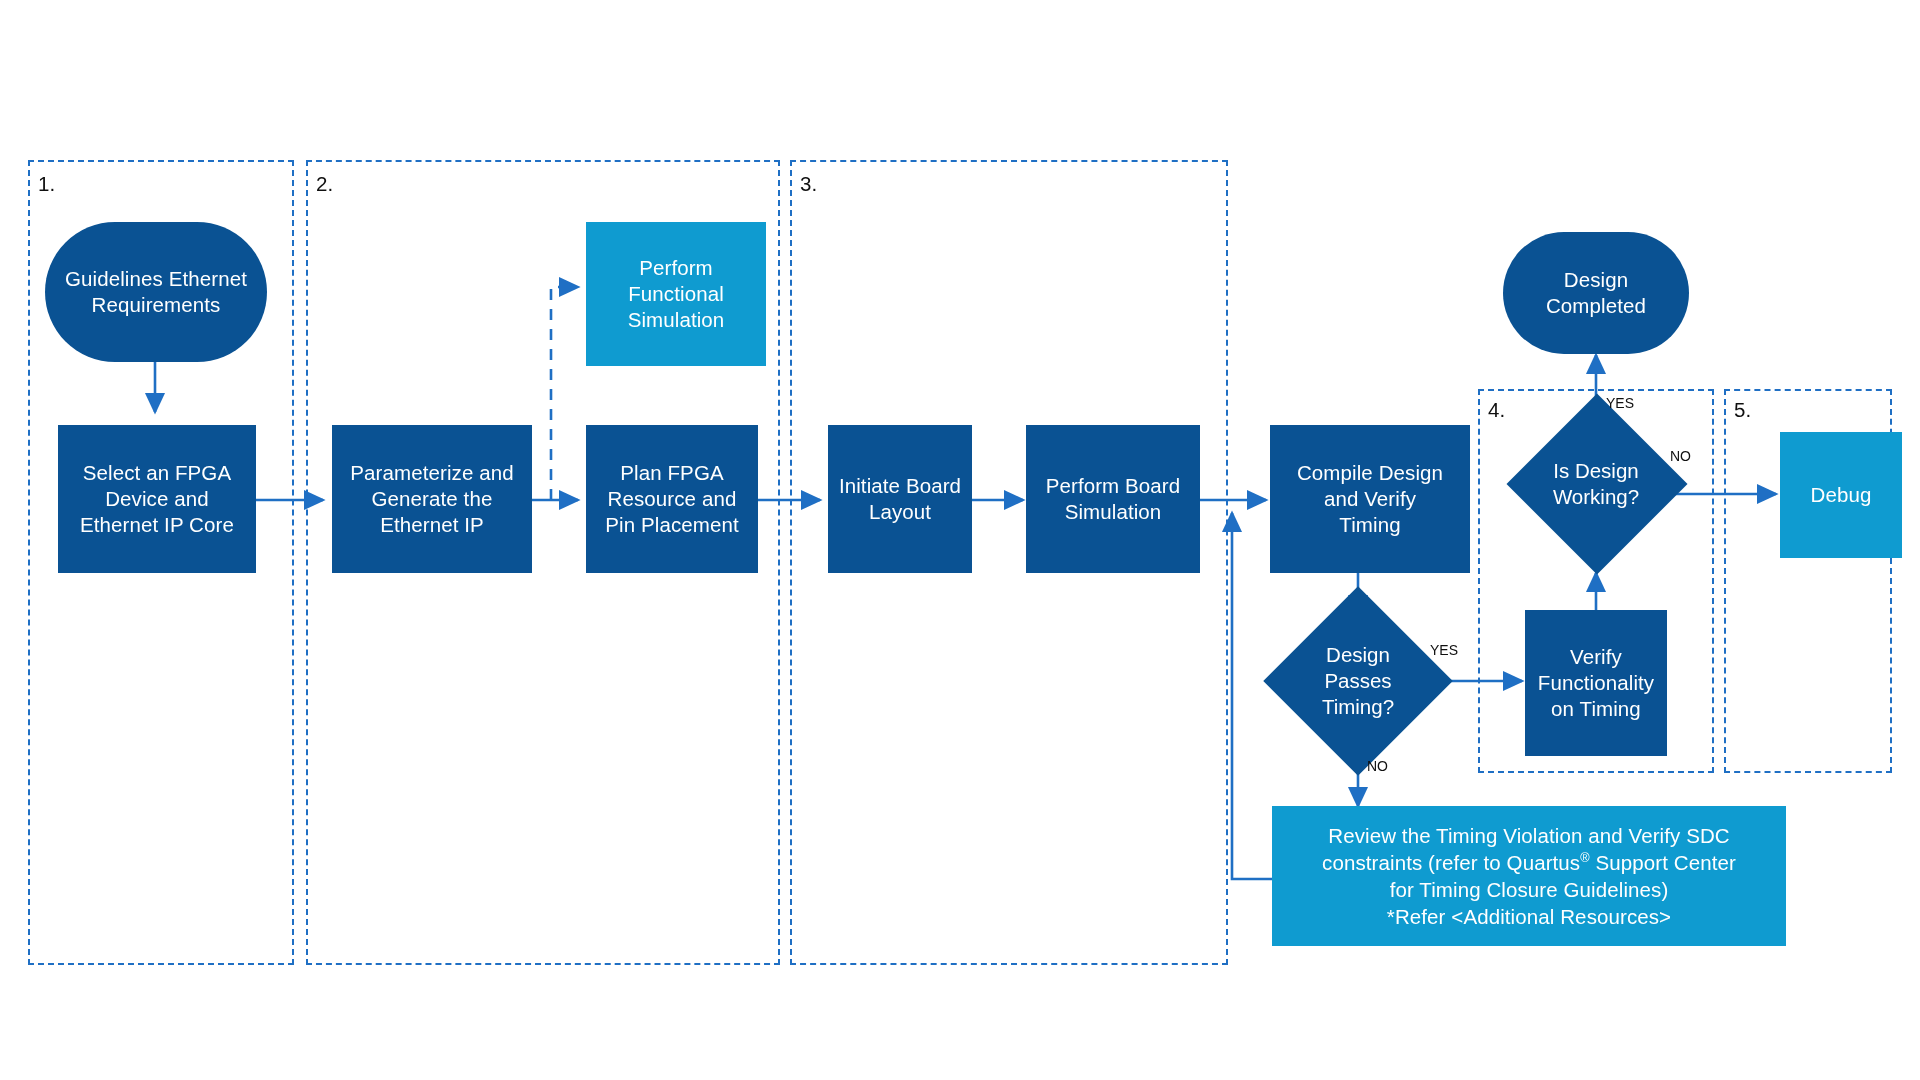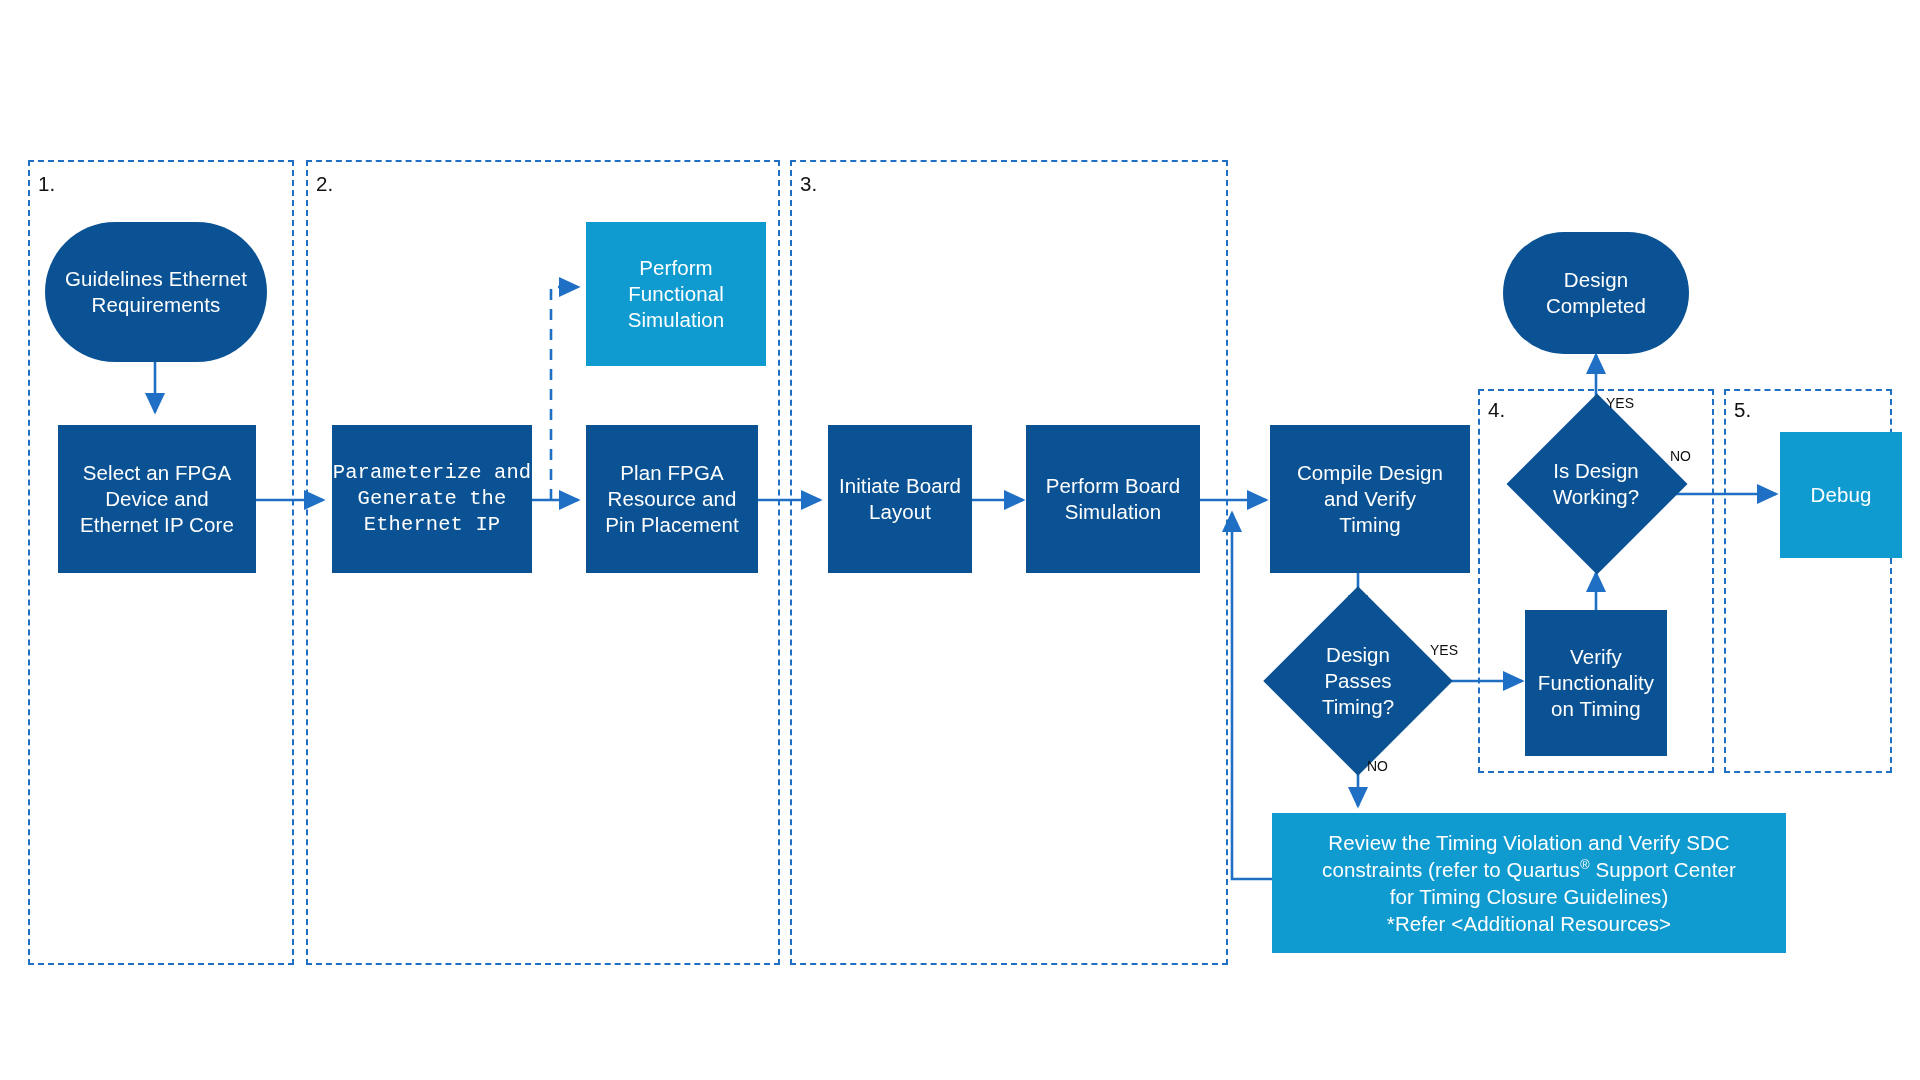--- a/index.html
+++ b/index.html
@@ -51,21 +51,20 @@
     font-size: 20.5px;
   }
   .accent {
     background: #0f9bd0;
     font-size: 20.5px;
   }
   .info {
     background: #0f9bd0;
     font-size: 20.5px;
     line-height: 1.33;
-    margin-top: 7px;
   }
   .diamond-wrap {
     position: absolute;
     z-index: 3;
   }
   .diamond-shape {
     position: absolute;
     left: 0; top: 0;
     width: 100%; height: 100%;
     background: #0a5293;
@@ -169,21 +168,21 @@
     </g>
   </svg>
 
   <div class="node term" style="left:45px; top:222px; width:222px; height:140px;">Guidelines Ethernet
 Requirements</div>
 
   <div class="node proc" style="left:58px; top:425px; width:198px; height:148px;">Select an FPGA
 Device and
 Ethernet IP Core</div>
 
-  <div class="node proc" style="left:332px; top:425px; width:200px; height:148px;font-family:Liberation Mono, monospace;">Parameterize and
+  <div class="node proc" style="left:332px; top:425px; width:200px; height:148px;">Parameterize and
 Generate the
 Ethernet IP</div>
 
   <div class="node accent" style="left:586px; top:222px; width:180px; height:144px;">Perform
 Functional
 Simulation</div>
 
   <div class="node proc" style="left:828px; top:425px; width:144px; height:148px;">Initiate Board
 Layout</div>
 

